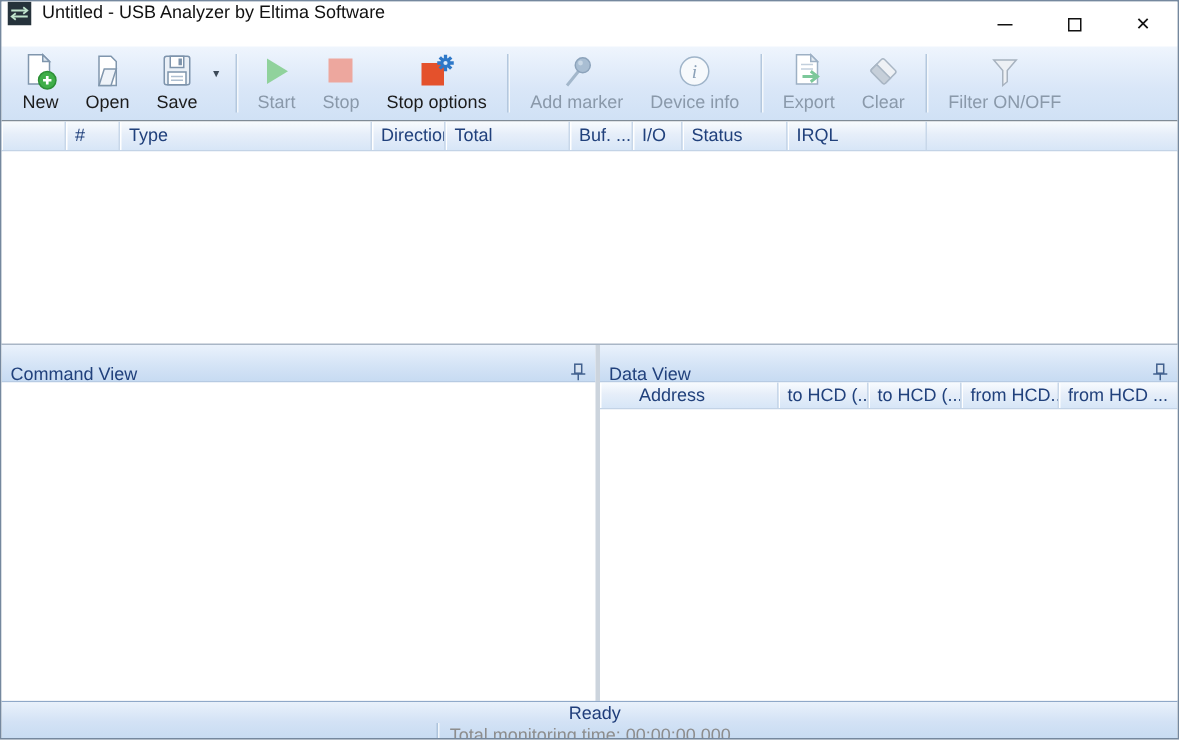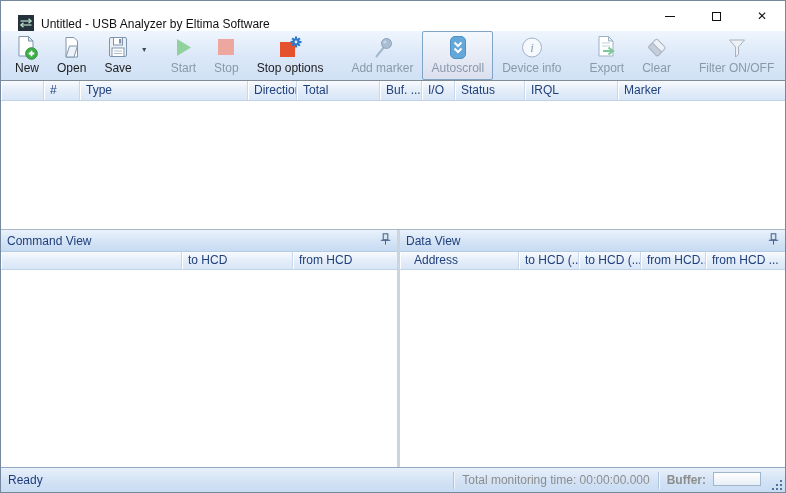--- a/index.html
+++ b/index.html
@@ -2,21 +2,21 @@
 <html><head>
 <meta charset="utf-8">
 <style>
   * { box-sizing: border-box; margin: 0; padding: 0; }
   body { font-family: "Liberation Sans", sans-serif; background: #c9c9c9; }
   .window {
     position: relative; width: 786px; height: 493px;
     border: 1px solid #75889e; background: #fff; overflow: hidden;
   }
   
-  .titlebar { height: 30px; background: #ffffff; display: flex; align-items: flex-end; padding-left: 17px; }
+  .titlebar { height: 30px; background: #ffffff; display: flex; align-items: flex-start; padding-left: 4px; }
   .app-icon { width: 16px; height: 16px; margin-right: 7px; flex: 0 0 auto; }
   .title-text { font-size: 12px; color: #111; flex: 1 1 auto; white-space: nowrap; }
   .win-controls { display: flex; height: 30px; }
   .ctrl { width: 46px; height: 30px; display: flex; align-items: center; justify-content: center; color: #111; }
   .glyph-min { width: 10px; border-top: 1px solid #111; }
   .glyph-max { width: 9px; height: 9px; border: 1px solid #111; }
   .glyph-close { font-family: "DejaVu Sans", sans-serif; font-size: 12px; line-height: 1; }
   
   .toolbar {
     height: 50px; display: flex; align-items: stretch; padding-left: 5px;
@@ -44,31 +44,31 @@
   }
   .gh-fill { flex: 1 1 auto; border-right: none; }
   .main-body { height: 128px; background: #fff; }
   
   .panels { display: flex; height: 238px; border-top: 1px solid #a9b6c6; }
   .panel { display: flex; flex-direction: column; background: #fff; }
   .panel-left { width: 396px; flex: 0 0 auto; }
   .panel-right { flex: 1 1 auto; }
   .panel-divider { width: 3px; background: #ccd4dd; flex: 0 0 auto; }
   .panel-title {
-    height: 22px; display: flex; align-items: center; justify-content: space-between;
-    padding: 0 6px; font-size: 12px; color: #21417c;
+    height: 22px; display: flex; justify-content: space-between;
+    padding: 12px 6px; font-size: 12px; color: #21417c;
     background: linear-gradient(#eaf2fc, #d5e4f6 55%, #c7dbf2);
     border-bottom: 1px solid #b7cbe3;
   }
   .panel-cols { height: 18px; }
   .panel-body { flex: 1 1 auto; background: #fff; }
   
   .statusbar {
     height: 25px; border-top: 1px solid #8fa8c8; display: flex; align-items: center;
-    background: linear-gradient(#e9f1fb, #d3e2f5 55%, #c8dcf2); font-size: 12px;
+    background: linear-gradient(#e9f1fb, #d3e2f5 55%, #c8dcf2); font-size: 12px; flex-direction: column;
   }
   .status-ready { color: #1f3d7a; padding-left: 7px; flex: 1 1 auto; }
   .status-section {
     color: #8d8d8d; padding: 0 8px; height: 17px; line-height: 17px;
     border-left: 1px solid #aec4dc; box-shadow: inset 1px 0 0 #f0f6fc; white-space: nowrap;
   }
   .buffer-section { display: flex; align-items: flex-start; gap: 7px; font-weight: bold; }
   .buffer-bar {
     width: 48px; height: 14px; border: 1px solid #9fb6cd;
     background: linear-gradient(#fdfeff, #e9eff6);
@@ -190,29 +190,20 @@
       <span class="ticon">
         <svg width="24" height="26" viewBox="0 0 24 26">
           <line x1="6" y1="22" x2="14.5" y2="11.5" stroke="#a3b7cb" stroke-width="2"></line>
           <circle cx="16.5" cy="8.5" r="5" fill="#a9bed3" stroke="#8ca3bb"></circle>
           <circle cx="15" cy="7" r="1.6" fill="#c9d8e6"></circle>
         </svg>
       </span>
       <span>Add marker</span>
     </div>
 
-    <div class="tbtn disabled toggled">
-      <span class="ticon">
-        <svg width="20" height="26" viewBox="0 0 20 26">
-          <rect x="2.5" y="1.5" width="15" height="22" rx="4.5" fill="#66a7da" stroke="#4f90c6"></rect>
-          <path d="M6.5 7.5 l3.5 3.5 3.5 -3.5 M6.5 13.5 l3.5 3.5 3.5 -3.5" stroke="#fff" stroke-width="2" fill="none"></path>
-        </svg>
-      </span>
-      <span>Autoscroll</span>
-    </div>
 
     <div class="tbtn disabled">
       <span class="ticon">
         <svg width="26" height="26" viewBox="0 0 26 26">
           <circle cx="13" cy="12.5" r="9.5" fill="#f6f9fc" stroke="#9fb4c9"></circle>
           <text x="13" y="17" font-family="Liberation Serif, serif" font-style="italic" font-size="13" fill="#8ba1b8" text-anchor="middle">i</text>
         </svg>
       </span>
       <span>Device info</span>
     </div>
@@ -264,65 +255,59 @@
   <div class="grid-header">
     <div class="gh-cell" style="width:43px"></div>
     <div class="gh-cell" style="width:36px">#</div>
     <div class="gh-cell" style="width:168px">Type</div>
     <div class="gh-cell" style="width:49px">Direction</div>
     <div class="gh-cell" style="width:83px">Total</div>
     <div class="gh-cell" style="width:42px">Buf. ...</div>
     <div class="gh-cell" style="width:33px">I/O</div>
     <div class="gh-cell" style="width:70px">Status</div>
     <div class="gh-cell" style="width:93px">IRQL</div>
-    <div class="gh-cell gh-fill">Marker</div>
   </div>
 
   <div class="main-body"></div>
 
   <div class="panels">
 
     <div class="panel panel-left">
       <div class="panel-title">
         <span>Command View</span>
         <span>
           <svg width="11" height="12" viewBox="0 0 11 12">
             <g stroke="#41608e" fill="#d9e4f1">
               <rect x="3.2" y="0.8" width="4.6" height="6"></rect>
               <line x1="0.8" y1="7.3" x2="10.2" y2="7.3" fill="none"></line>
               <line x1="5.5" y1="7.3" x2="5.5" y2="11.5" fill="none"></line>
             </g>
           </svg>
         </span>
-      </div>
-      <div class="grid-header panel-cols">
-        <div class="gh-cell" style="width:181px;line-height:17px"></div>
-        <div class="gh-cell" style="width:111px;line-height:17px">to HCD</div>
-        <div class="gh-cell gh-fill" style="line-height:17px">from HCD</div>
       </div>
       <div class="panel-body"></div>
     </div>
 
     <div class="panel-divider"></div>
 
     <div class="panel panel-right">
       <div class="panel-title">
         <span>Data View</span>
         <span>
           <svg width="11" height="12" viewBox="0 0 11 12">
             <g stroke="#41608e" fill="#d9e4f1">
               <rect x="3.2" y="0.8" width="4.6" height="6"></rect>
               <line x1="0.8" y1="7.3" x2="10.2" y2="7.3" fill="none"></line>
               <line x1="5.5" y1="7.3" x2="5.5" y2="11.5" fill="none"></line>
             </g>
           </svg>
         </span>
       </div>
       <div class="grid-header panel-cols">
-        <div class="gh-cell" style="width:119px;line-height:17px;padding-left:14px">Address</div>
+        <div class="gh-cell" style="width:119px;line-height:17px;padding-left:26px">Address</div>
         <div class="gh-cell" style="width:60px;line-height:17px">to HCD (...</div>
         <div class="gh-cell" style="width:62px;line-height:17px">to HCD (...</div>
         <div class="gh-cell" style="width:65px;line-height:17px">from HCD...</div>
         <div class="gh-cell gh-fill" style="line-height:17px">from HCD ...</div>
       </div>
       <div class="panel-body"></div>
     </div>
   </div>
 
   <div class="statusbar">

